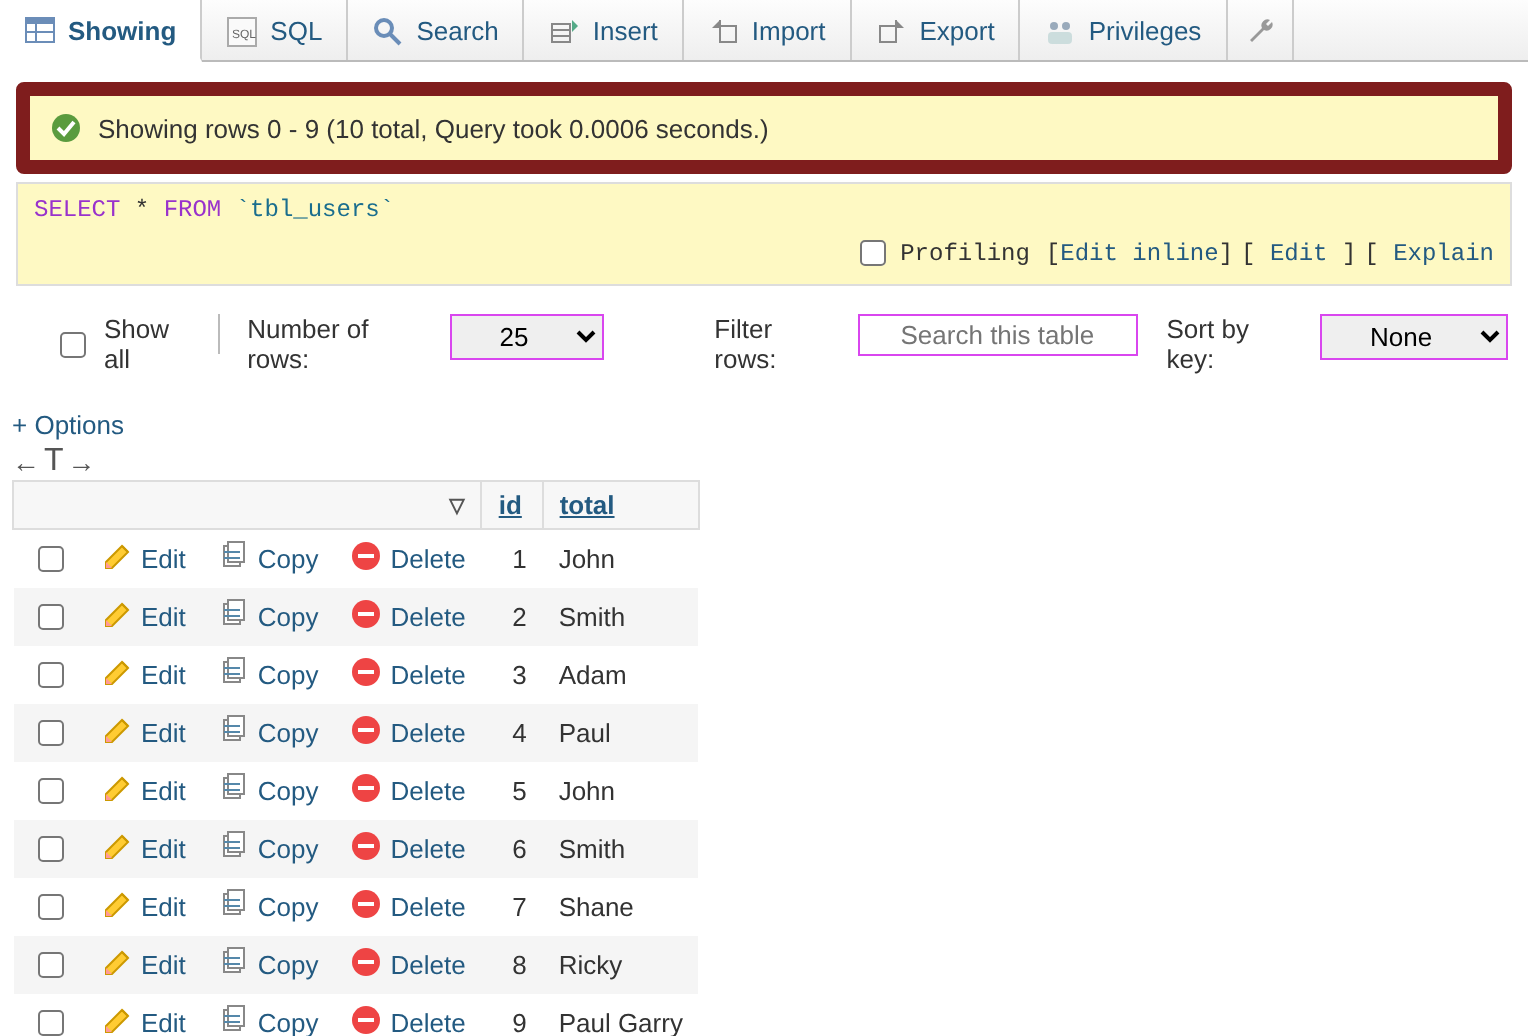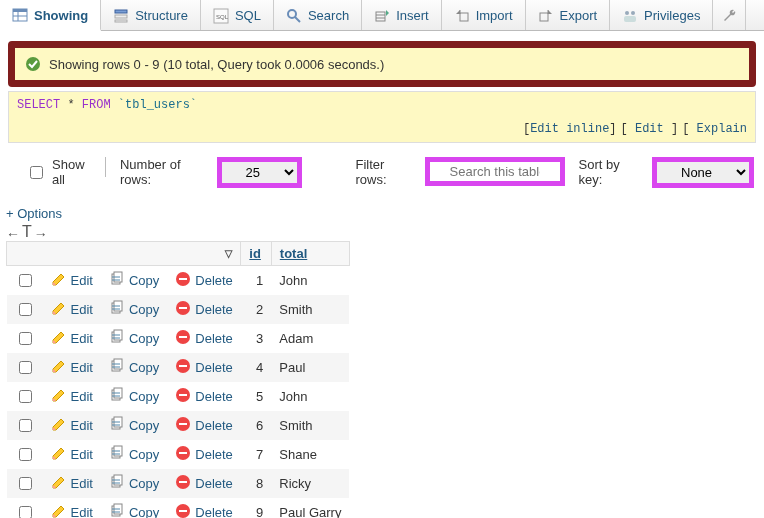--- a/index.html
+++ b/index.html
@@ -75,21 +75,21 @@
     display: flex;
     align-items: flex-start;
     gap: 14px;
     padding: 14px 10px 8px 26px;
   }
   .showall { display:flex; align-items:center; gap:6px;}
   .vdiv { width:1px; height:20px; background:#bbb;}
   .controls-row select, .controls-row input[type=text] {
     font-size: 13px;
     padding: 2px 20px;
-    border: 5px solid #d946ef;
+    border: 1px solid #d946ef;
   }
   .controls-row input[type=text]{ width: 140px; color:#999;}
   .options-link {
     margin: 10px 0 2px 6px;
     color: #235a81;
     font-size: 13px;
     cursor:pointer;
   }
   .col-handles {
     margin: 0 0 0 6px;
@@ -145,30 +145,20 @@
           <rect x="1" y="2" width="14" height="3" fill="#6b8db8"></rect>
           <line x1="6" y1="5" x2="6" y2="14" stroke="#6b8db8"></line>
           <line x1="1" y1="9" x2="15" y2="9" stroke="#6b8db8"></line>
         </svg>
       </span>
     <span>Showing</span>
   </div>
   <div class="tab">
     <span class="tab-icon">
         <svg width="16" height="16" viewBox="0 0 16 16">
-          <rect x="2" y="2" width="12" height="3" fill="#7a9fd6" stroke="#3b5f9a"></rect>
-          <rect x="2" y="7" width="12" height="3" fill="#eee" stroke="#aaa"></rect>
-          <rect x="2" y="12" width="12" height="2" fill="#eee" stroke="#aaa"></rect>
-        </svg>
-      </span>
-    <span>Structure</span>
-  </div>
-  <div class="tab">
-    <span class="tab-icon">
-        <svg width="16" height="16" viewBox="0 0 16 16">
           <rect x="1" y="1" width="14" height="14" fill="#fafafa" stroke="#aaa"></rect>
           <text x="3" y="11" font-size="6" fill="#666">SQL</text>
         </svg>
       </span>
     <span>SQL</span>
   </div>
   <div class="tab">
     <span class="tab-icon">
         <svg width="16" height="16" viewBox="0 0 16 16">
           <circle cx="6" cy="6" r="4" fill="none" stroke="#6a8db8" stroke-width="2"></circle>
@@ -234,20 +224,24 @@
       </svg></span>
   <span>Showing rows 0 - 9 (10 total, Query took 0.0006 seconds.)</span>
 </div>
 
 <div class="sql-box">
   <span class="sql-keyword">SELECT</span>
   <span class="sql-star">*</span>
   <span class="sql-keyword">FROM</span>
   <span class="sql-table">`tbl_users`</span>
   <div class="sql-actions">
+    <label class="profiling-label">
+      <input type="checkbox" style="">
+      <span>Profiling</span>
+    </label>
     <span>[<a>Edit inline</a>]</span>
     <span>[ <a>Edit</a> ]</span>
     <span>[ <a>Explain</a></span>
   </div>
 </div>
 
 <div class="controls-row">
   <label class="showall">
     <input type="checkbox" style="">
     <span>Show all</span>

